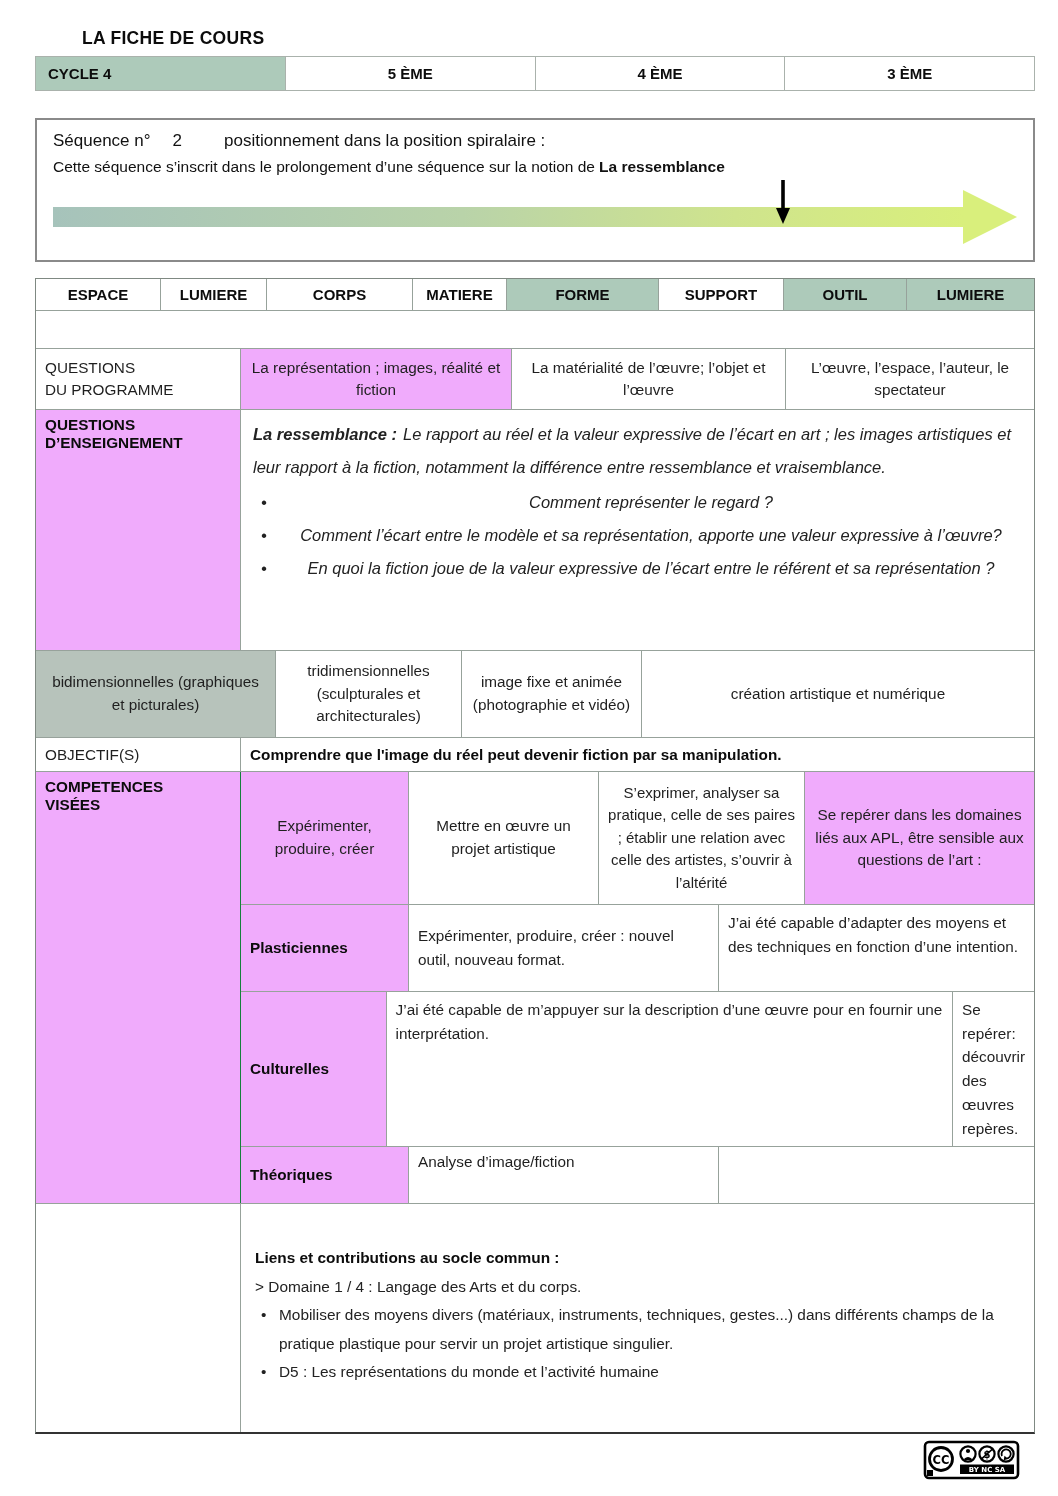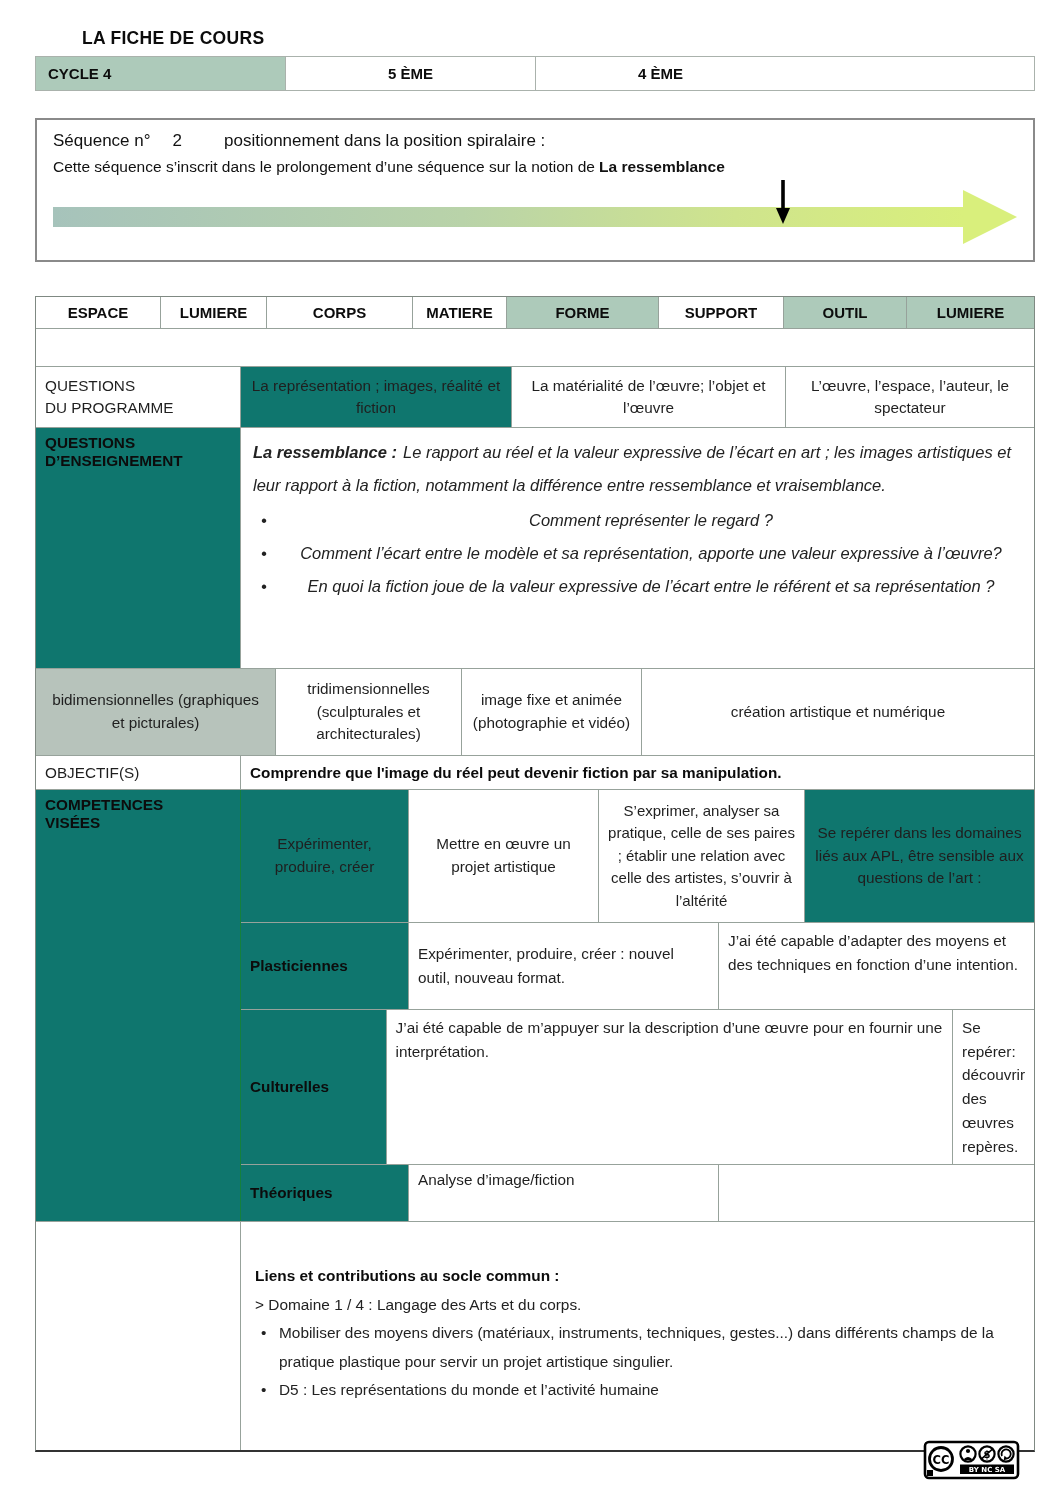--- a/index.html
+++ b/index.html
@@ -29,28 +29,28 @@
   .seq-line2 { font-size: 15.5px; margin-top: 7px; color: #111; }
   .seq-line2 b { margin-left: 4px; }
   .arrow-row { position: relative; height: 56px; margin-top: 14px; }
   .arrow-shaft { position: absolute; left: 0; right: 54px; top: 17px; height: 20px;
     background: linear-gradient(90deg, #a6c3bb 0%, #b9d3a9 45%, #cfe48d 75%, #d9ef7c 100%); }
   .arrow-head { position: absolute; right: 0; top: 0; width: 0; height: 0;
     border-top: 27px solid transparent; border-bottom: 27px solid transparent; border-left: 54px solid #d9ef7c; }
   .down-arrow { position: absolute; left: 74.8%; top: -12px; }
 
   
-  .main-table { margin-top: 34px; width: 1000px; border: 1px solid #7f8982; border-bottom: 2.5px solid #333; background: #fff; }
+  .main-table { margin-top: 16px; width: 1000px; border: 1px solid #7f8982; border-bottom: 2.5px solid #333; background: #fff; }
   .row { display: flex; border-bottom: 1px solid #97a29b; }
   .row:last-child { border-bottom: none; }
   .cell { border-right: 1px solid #97a29b; padding: 6px 9px; font-size: 15.3px; display: flex; flex-direction: column; justify-content: center; }
   .cell:last-child { border-right: none; flex: 1; }
   .center { align-items: center; text-align: center; justify-content: center; }
   .hl-sage  { background: #adcaba; }
-  .hl-light { background: #0f766e; }
+  .hl-light { background: #f0abfc; }
   .hl-gray  { background: #b7c3bb; }
 
   .r1 .cell { min-height: 31px; font-weight: bold; font-size: 15px; color: #0c0c0c; padding: 4px 2px; }
   .r2 .cell { min-height: 37px; }
   .r3 .cell { min-height: 60px; line-height: 1.45; }
   .r4 .cell { min-height: 240px; justify-content: flex-start; }
   .r5 .cell { min-height: 86px; line-height: 1.5; }
   .r6 .cell { min-height: 33px; }
   .r7 .cell { min-height: 132px; line-height: 1.5; }
   .r8 .cell, .r9 .cell { min-height: 86px; }
@@ -91,20 +91,21 @@
 <body>
 
 <div class="page">
 
   <h1 class="doc-title">LA FICHE DE COURS</h1>
 
   <div class="cycle-row">
     <div class="cycle-cell hl">CYCLE 4</div>
     <div class="cycle-cell">5 ÈME</div>
     <div class="cycle-cell">4 ÈME</div>
+    <div class="cycle-cell">3 ÈME</div>
   </div>
 
   <div class="seq-box">
     <div class="seq-line1">
       <span>Séquence n°</span><span class="seq-num">2</span><span>positionnement dans la position spiralaire :</span>
     </div>
     <div class="seq-line2">
       <span>Cette séquence s’inscrit dans le prolongement d’une séquence sur la notion de</span><b>La ressemblance</b>
     </div>
     <div class="arrow-row">

